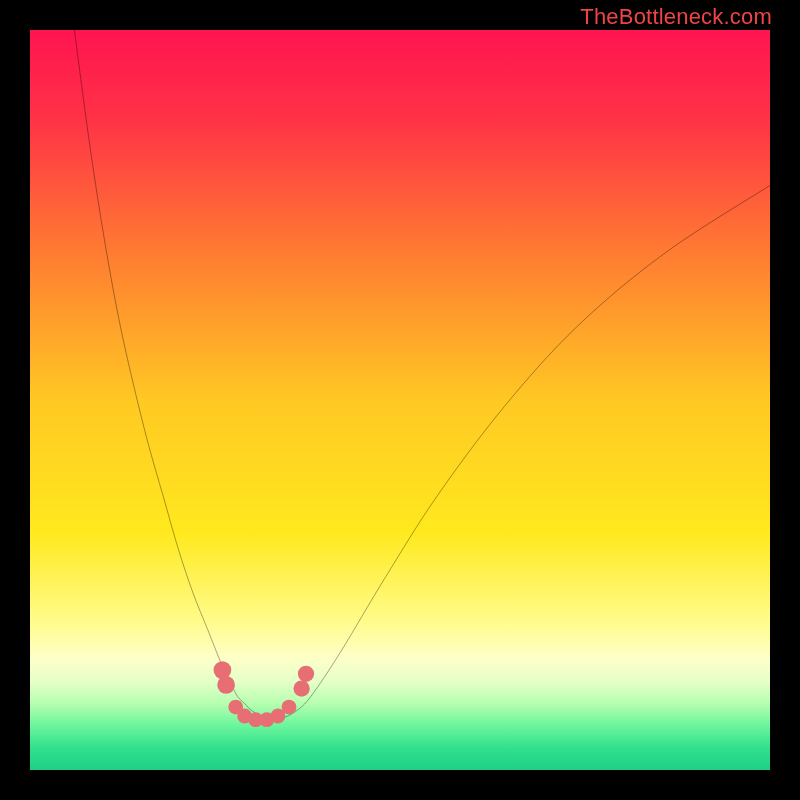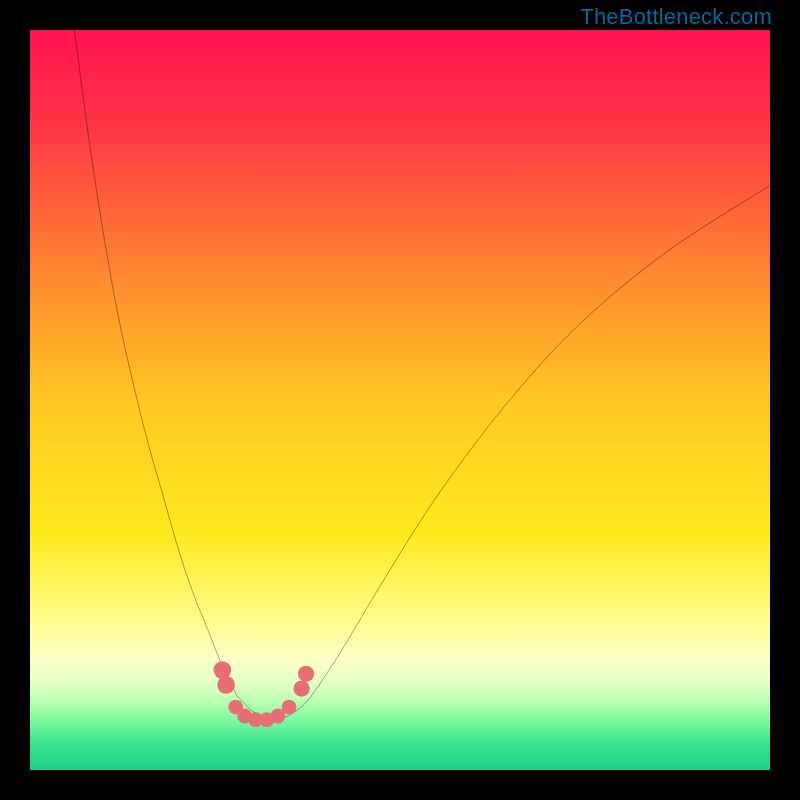--- a/index.html
+++ b/index.html
@@ -27,21 +27,21 @@
     height: 740px;
   }
   .gradient {
     position: absolute;
     inset: 0;
   }
   .watermark {
     position: absolute;
     top: 4px;
     right: 28px;
-    color: #0369a1;
+    color: #ef4444;
     font-size: 22px;
     font-weight: 400;
     letter-spacing: 0.2px;
   }
   svg.curve {
     position: absolute;
     inset: 0;
     width: 100%;
     height: 100%;
   }

